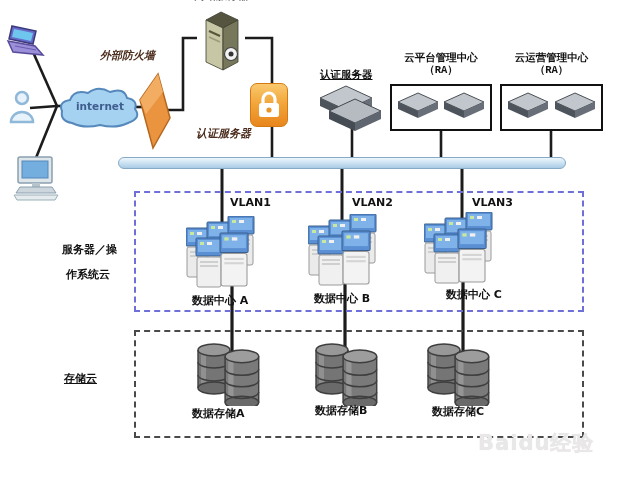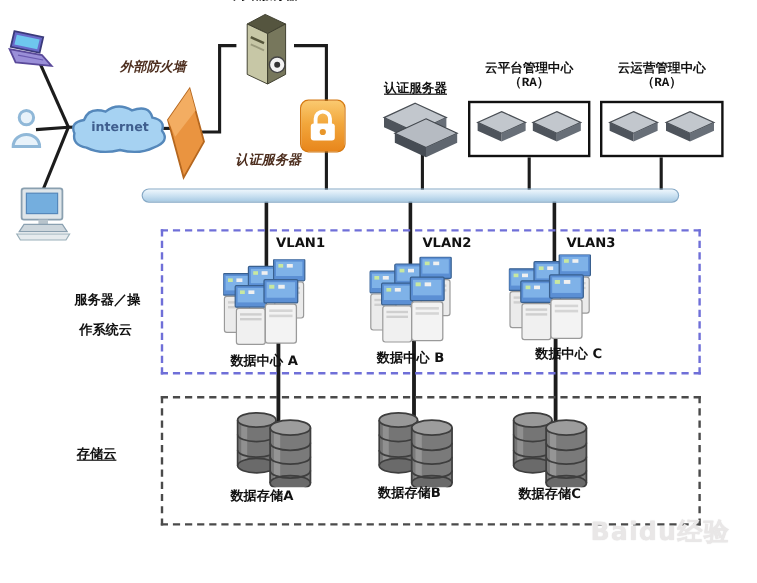--- a/index.html
+++ b/index.html
@@ -39,21 +39,21 @@
     border:1px solid #d57a12;border-radius:7px;
     display:flex;align-items:center;justify-content:center;
   }
   .title{
     position:absolute;left:222px;top:445px;width:170px;text-align:center;
     font-size:15px;font-weight:bold;color:#111;
     border-bottom:2.5px solid #333;padding-bottom:2px;
   }
   .watermark{position:absolute;left:478px;top:431px;width:150px;color:#e3e3e3;}
   .wm-row{font-size:21px;font-weight:bold;line-height:24px;letter-spacing:1px;
-    color:#e9e7e7;text-shadow:0 0 1px #dddddd;margin-left:14px;}
+    color:#e9e7e7;text-shadow:0 0 1px #dddddd;}
   .wm-url{font-size:11px;color:#e0dcdc;line-height:13px;letter-spacing:0.5px;}
   svg{display:block;}
 </style>
 </head>
 <body>
 
 <div id="canvas">
 
   <svg class="abs" style="left:0;top:0;" width="631" height="486">
     <g stroke="#1c1c1c" stroke-width="2.6" fill="none">

